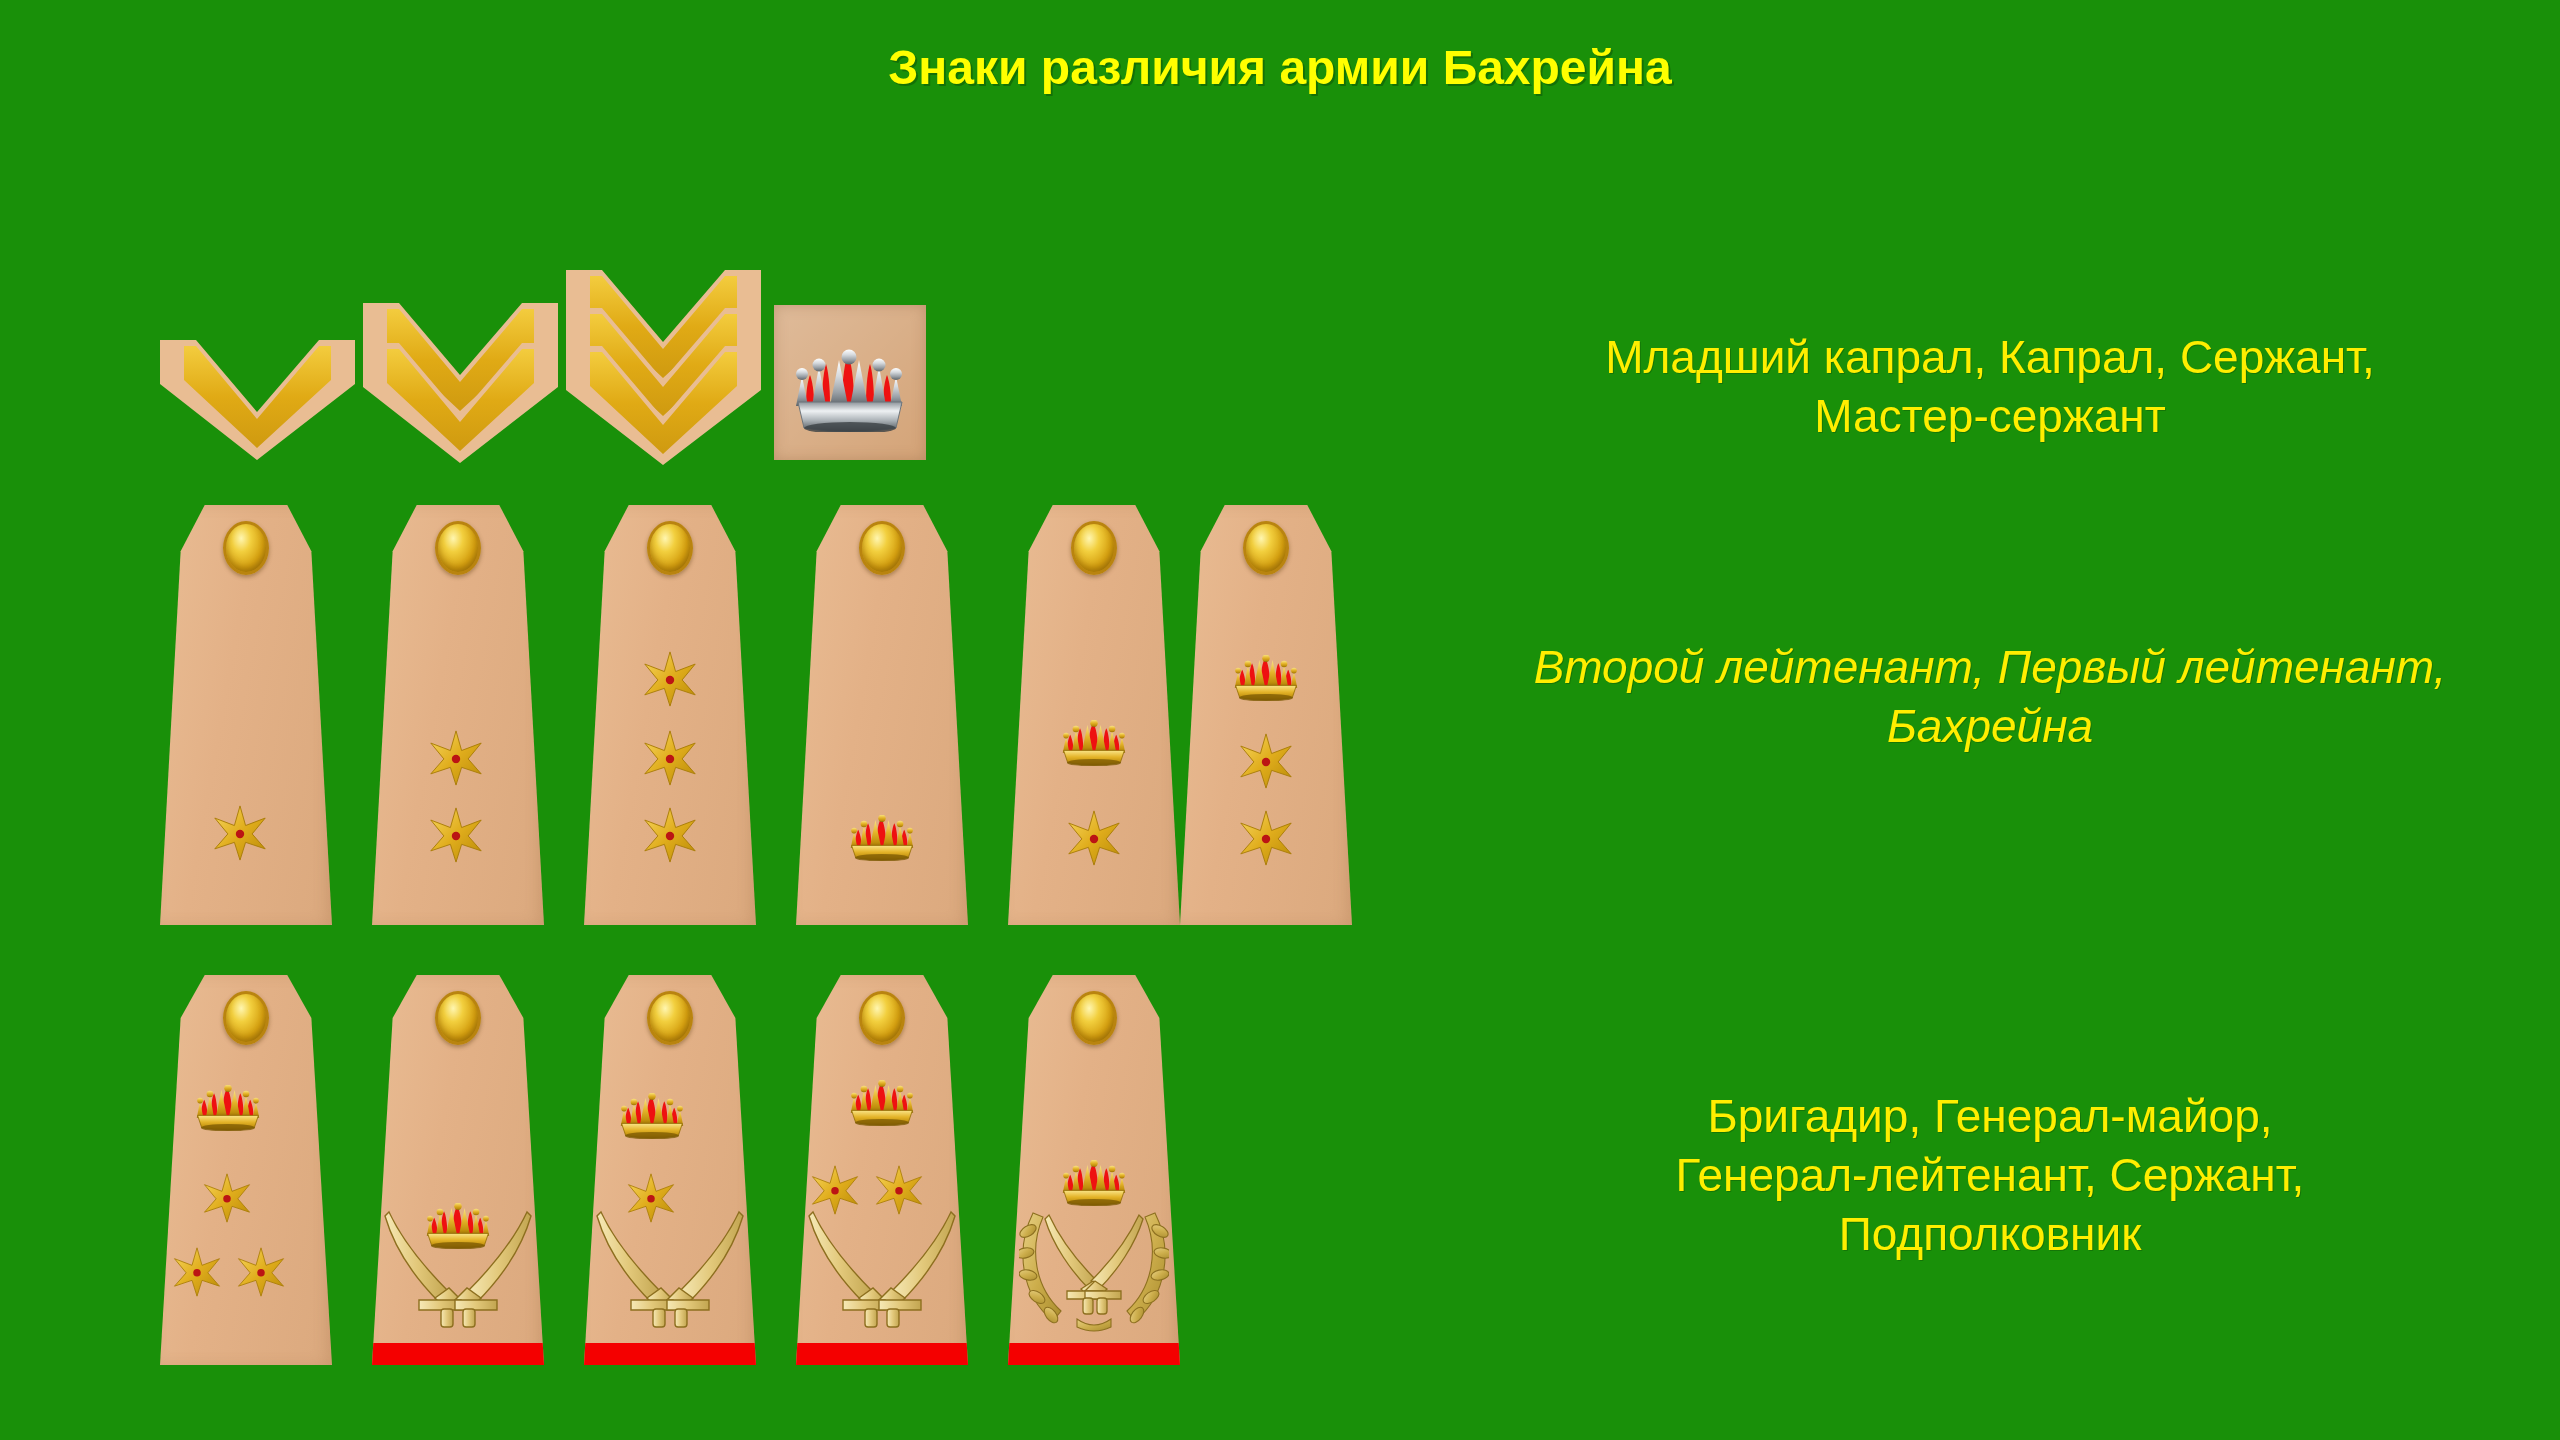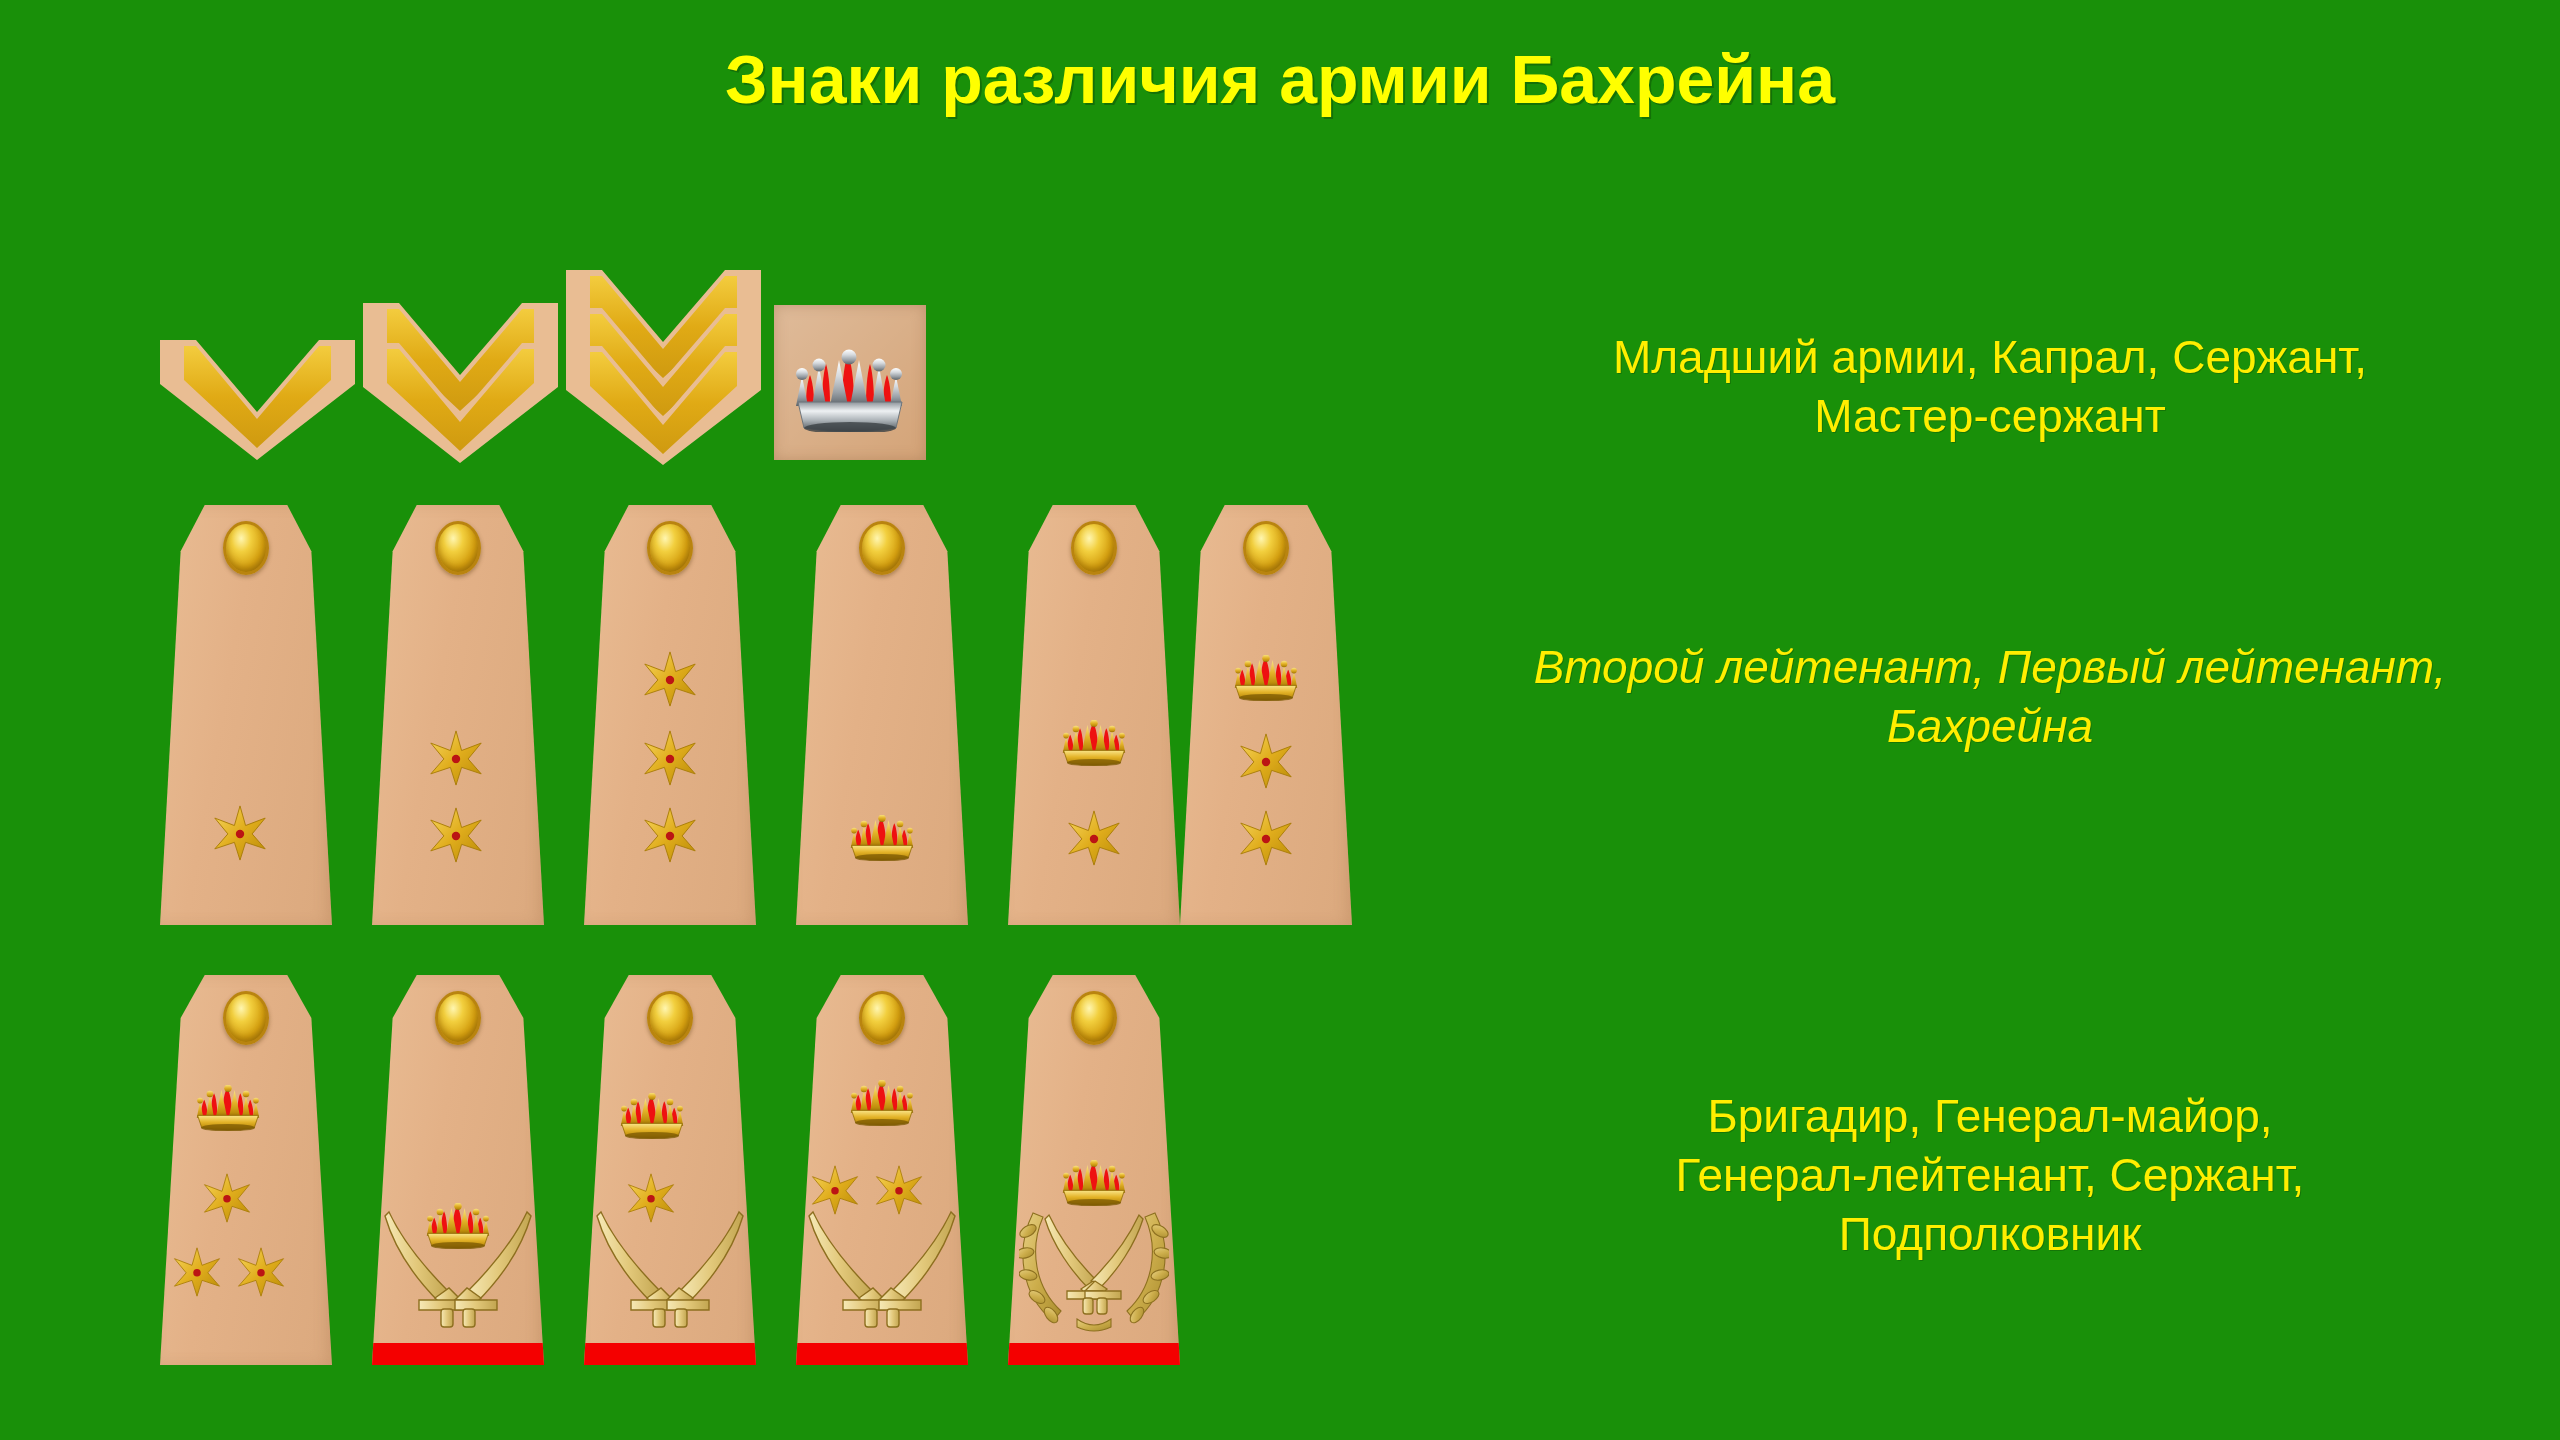--- a/index.html
+++ b/index.html
@@ -10,21 +10,21 @@
     overflow:hidden;
     font-family:"Liberation Sans", sans-serif;
   }
 
   
   #title{
     position:absolute;
     top:40px; left:0; width:2560px;
     text-align:center;
     color:#ffff00;
-    font-size:68px;
+    font-size:48px;
     font-weight:bold;
     letter-spacing:0px;
     text-shadow:2px 2px 0 rgba(0,0,0,0.22);
   }
 
   
   .caption{
     position:absolute;
     color:#ffee00;
     font-size:46px;
@@ -651,21 +651,21 @@
             <rect x="78" y="91" width="10" height="16" rx="3"></rect>
           </g>
         </svg>
       </div>
       <div class="ep-red-bar"></div>
     </div>
   </div>
 </div>
 
 <div class="caption" id="caption-nco">
-  <div>Младший армии, Капрал, Сержант,</div>
+  <div>Младший капрал, Капрал, Сержант,</div>
   <div>Мастер-сержант</div>
 </div>
 
 <div class="caption" id="caption-officers">
   <div>Второй лейтенант, Первый лейтенант,</div>
   <div>Бахрейна</div>
 </div>
 
 <div class="caption" id="caption-generals">
   <div>Бригадир, Генерал-майор,</div>

